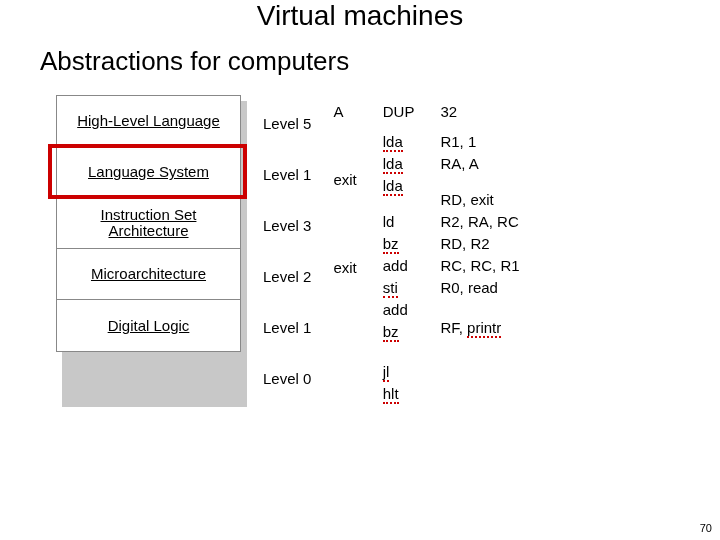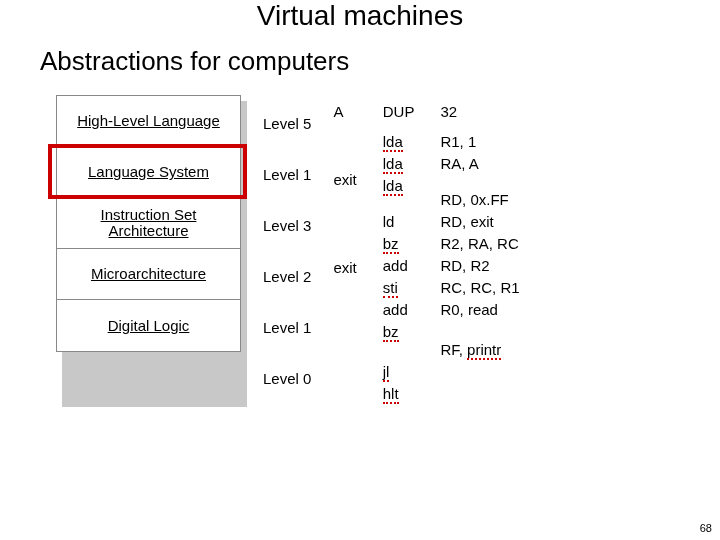--- a/index.html
+++ b/index.html
@@ -153,27 +153,26 @@
           <div class="sp18"></div>
           <div class="cline"><span class="squig">jl</span></div>
           <div class="cline"><span class="squig">hlt</span></div>
         </div>
       <div class="col" id="col-ops">
           <div class="cline">32</div>
           <div class="sp8"></div>
           <div class="cline">R1, 1</div>
           <div class="cline">RA, A</div>
           <div class="sp14"></div>
-          <div class="cline">RD, 0x.FF</div>
           <div class="cline">RD, exit</div>
           <div class="cline">R2, RA, RC</div>
           <div class="cline">RD, R2</div>
           <div class="cline">RC, RC, R1</div>
           <div class="cline">R0, read</div>
           <div class="sp18"></div>
           <div class="cline">RF, <span class="squig">printr</span></div>
         </div>
     </div>
 
   </div>
 
-  <div class="page-num">68</div>
+  <div class="page-num">70</div>
 </div>
 
 </body></html>

